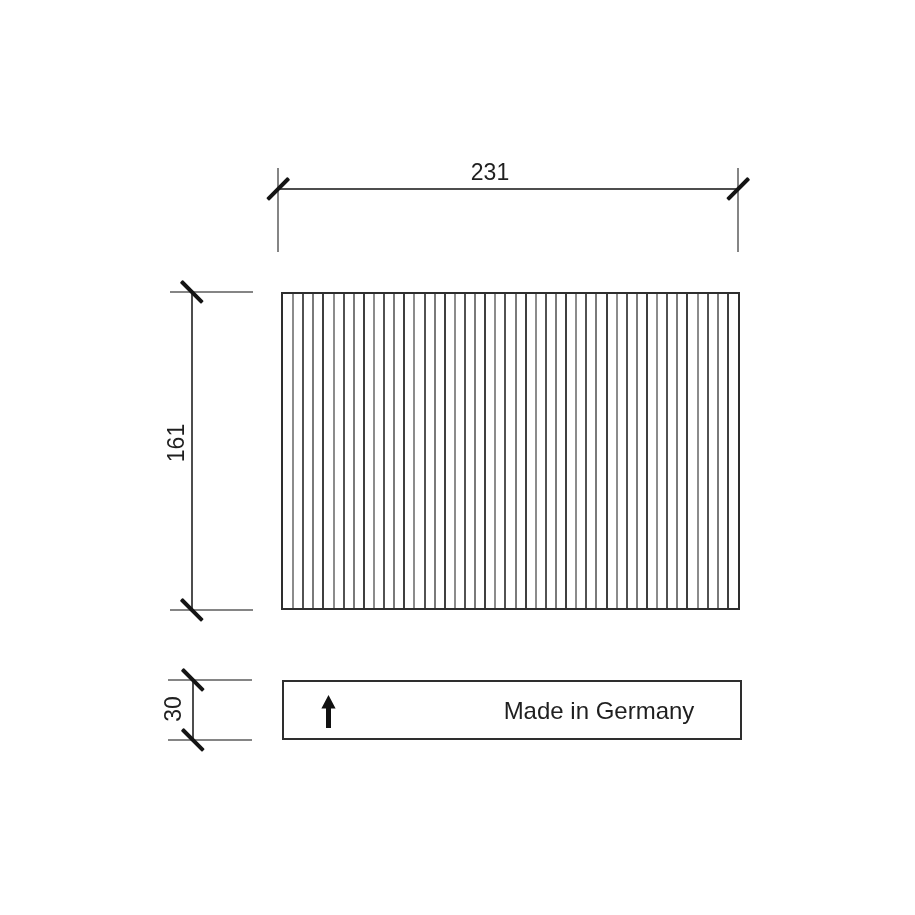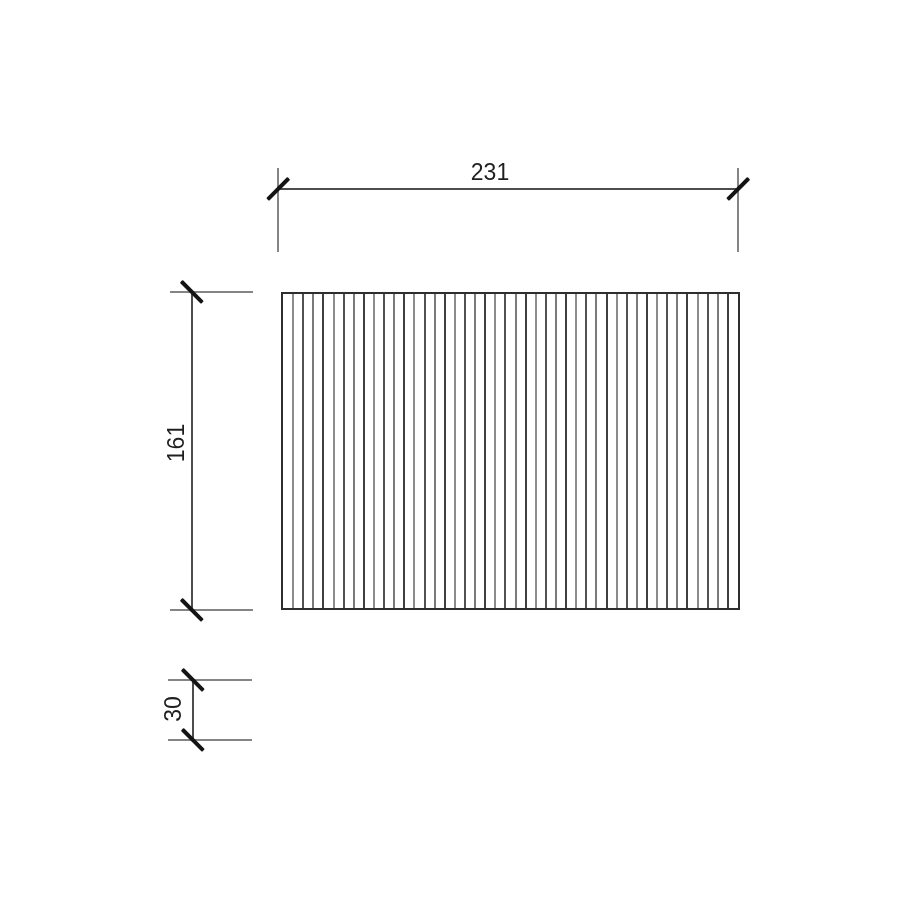--- a/index.html
+++ b/index.html
@@ -124,14 +124,20 @@
         <div class="pleat" style="left: 84.4444%; background: rgb(82, 82, 82);"></div>
         <div class="pleat" style="left: 86.6667%; background: rgb(122, 122, 122);"></div>
         <div class="pleat" style="left: 88.8889%; background: rgb(63, 63, 63);"></div>
         <div class="pleat" style="left: 91.1111%; background: rgb(140, 140, 140);"></div>
         <div class="pleat" style="left: 93.3333%; background: rgb(82, 82, 82);"></div>
         <div class="pleat" style="left: 95.5556%; background: rgb(122, 122, 122);"></div>
         <div class="pleat" style="left: 97.7778%; background: rgb(63, 63, 63);"></div>
       </div>
   </div>
 
+  <div class="filter-side">
+    <svg class="arrow-icon" width="15" height="33" viewBox="0 0 15 33" aria-hidden="true">
+      <path d="M7.5 0 L14.6 13.5 L10 13.5 L10 33 L5 33 L5 13.5 L0.4 13.5 Z"></path>
+    </svg>
+    <div class="made-in">Made in Germany</div>
+  </div>
 
 </div>
 
 </body></html>

